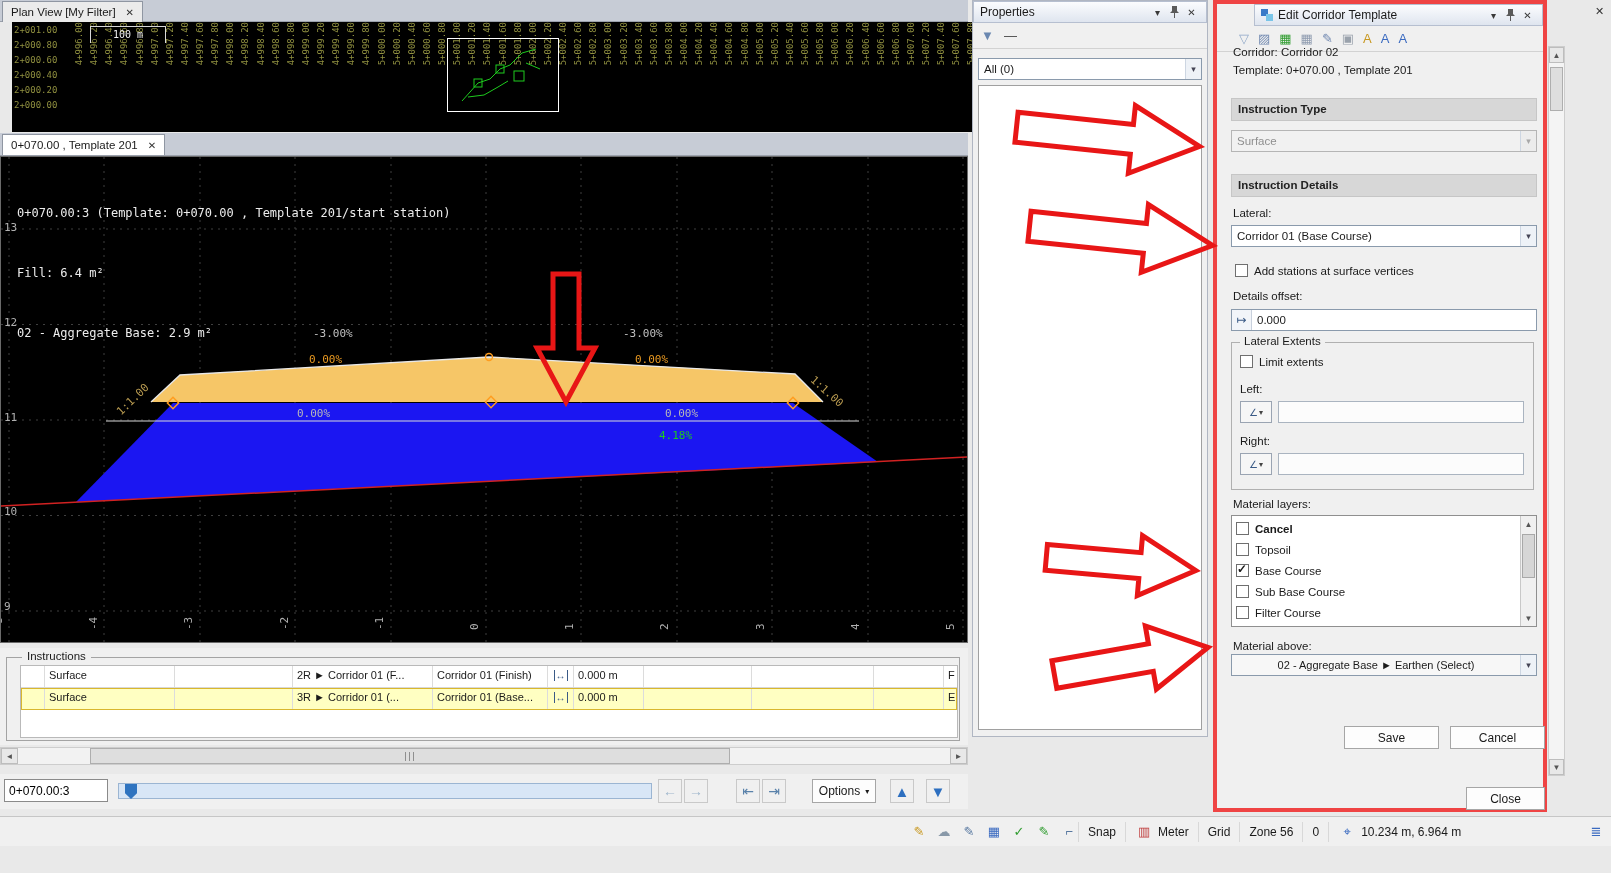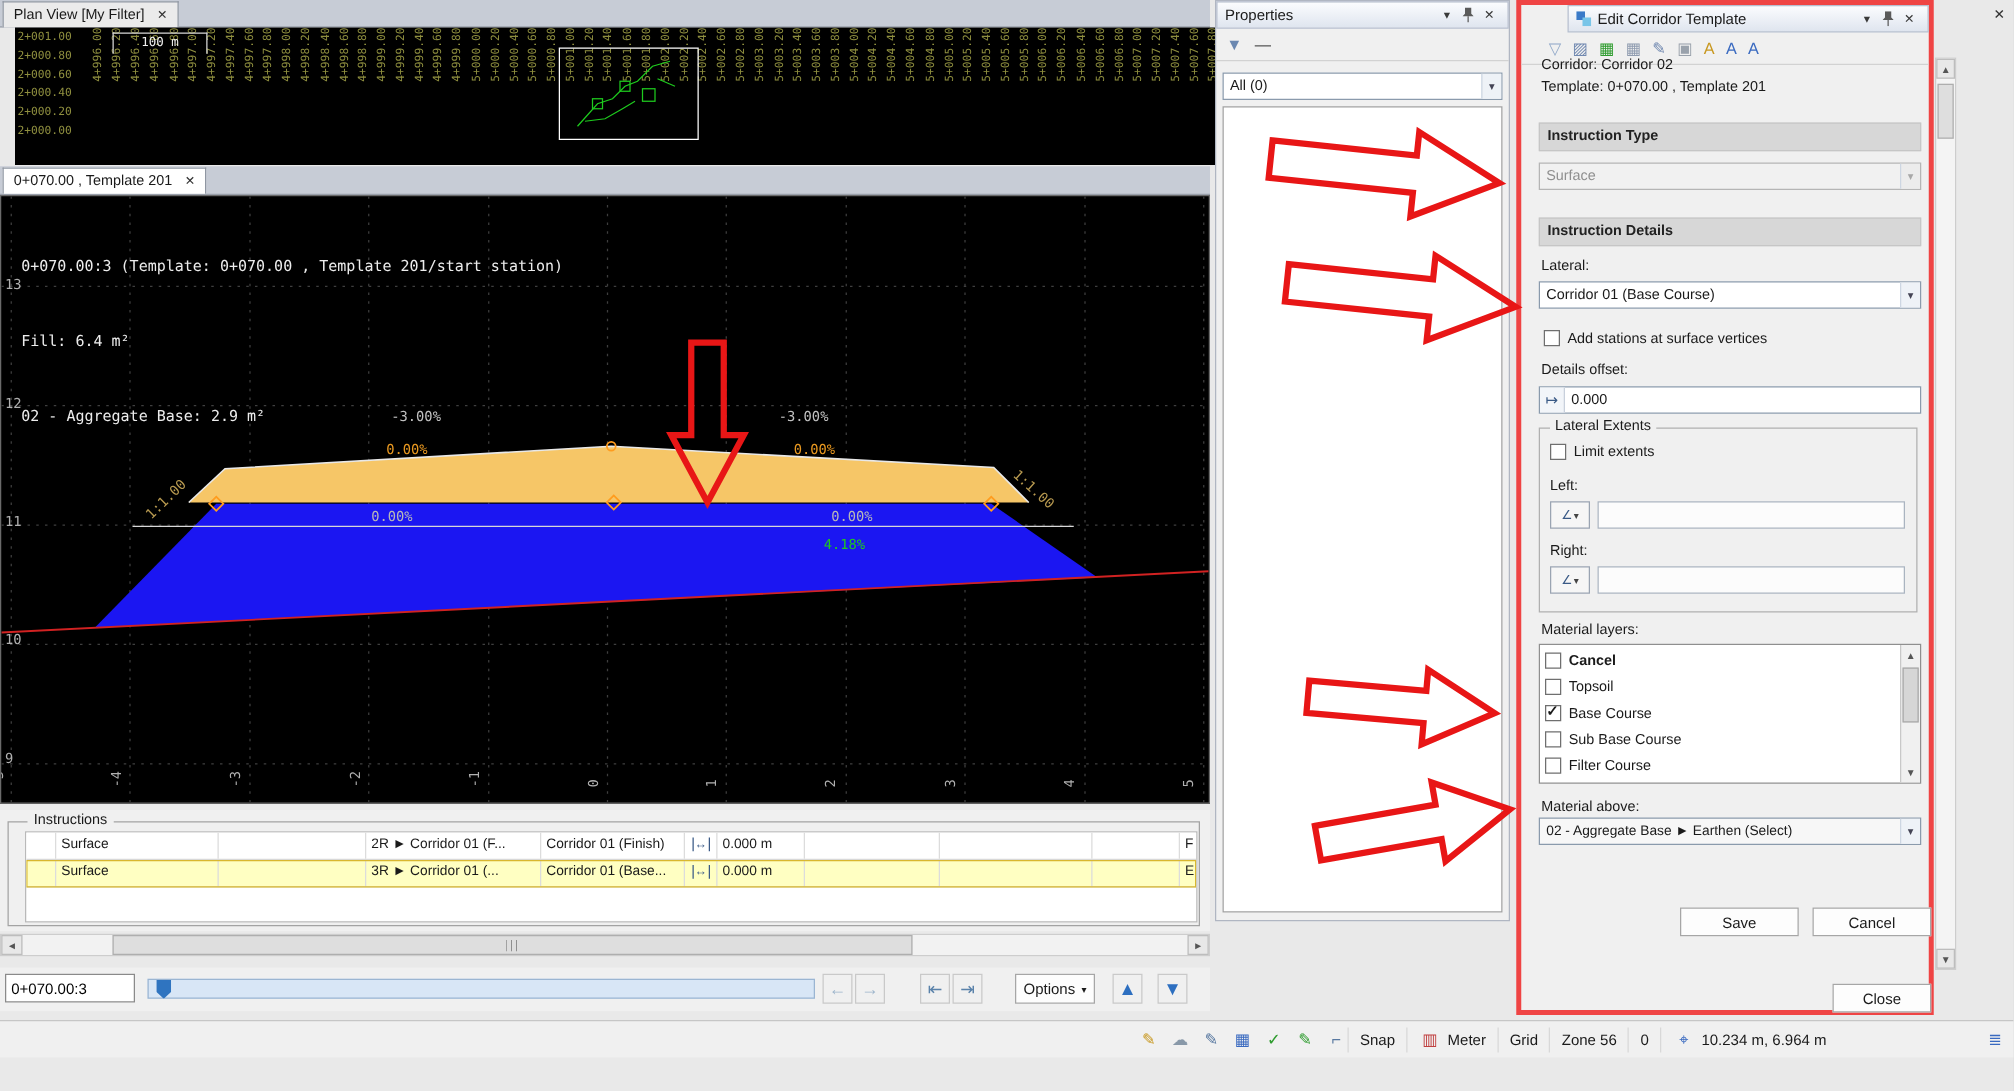--- a/index.html
+++ b/index.html
@@ -473,21 +473,21 @@
         </div>
       <div id="ml-scroll">
         <div class="sbtn">▲</div>
         <div class="sthumb"></div>
         <div class="sbtn down">▼</div>
       </div>
     </div>
 
     <div class="lbl" style="left:16px; top:636px;">Material above:</div>
     <div class="combo" style="position:absolute; left:14px; top:650px; width:306px; background:#f7f7f7;">
-      <span class="ct" style="font-size:11px;">02 - Aggregate Base ► Earthen (Select)</span>
+      <span class="ct" style="font-size:11px;text-align:center;">02 - Aggregate Base ► Earthen (Select)</span>
       <span class="caret">▾</span>
     </div>
 
     <div class="btn" style="position:absolute; left:127px; top:722px; width:95px; height:23px;">Save</div>
     <div class="btn" style="position:absolute; left:233px; top:722px; width:95px; height:23px;">Cancel</div>
     <div class="btn" style="position:absolute; left:249px; top:783px; width:79px; height:23px;">Close</div>
   </div>
 
   <div id="vscroll">
     <div class="sb-btn">▲</div>

